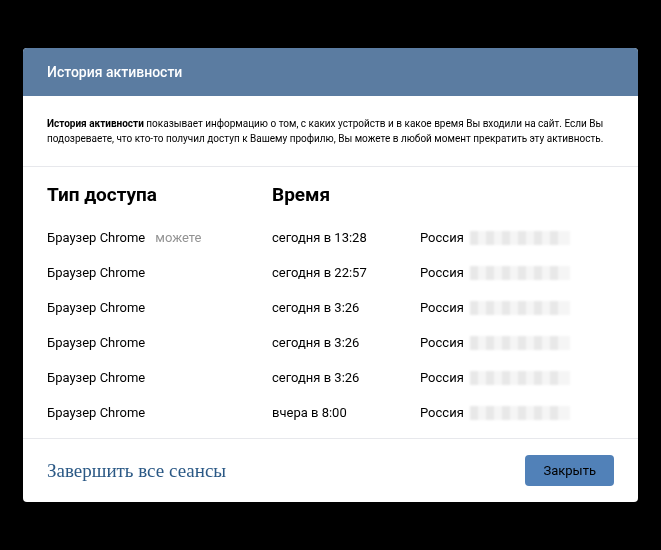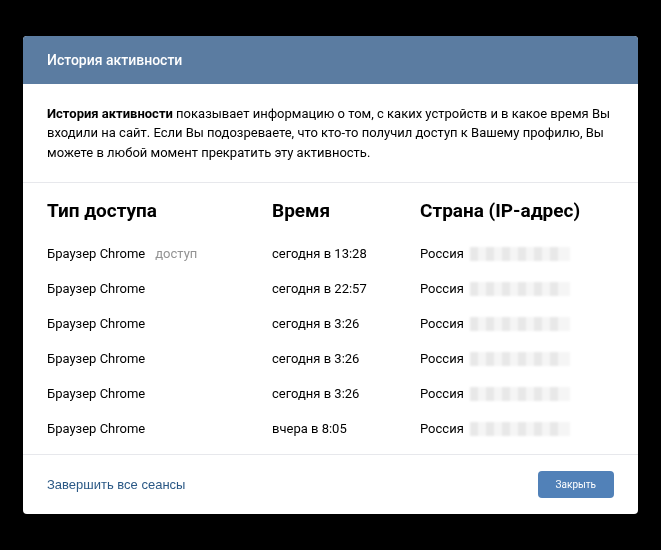--- a/index.html
+++ b/index.html
@@ -25,21 +25,21 @@
     }
     .modal-header {
       background: #5b7ca1;
       padding: 16px 24px;
       color: #fff;
       font-size: 14px;
       font-weight: 500;
     }
     .description {
       padding: 20px 24px;
-      font-size: 13px;
+      font-size: 10px;
       line-height: 1.5;
       color: #000;
       border-bottom: 1px solid #e7e8ec;
     }
     .description strong {
       font-weight: 700;
     }
     .table-container {
       padding: 16px 24px 8px 24px;
     }
@@ -92,32 +92,32 @@
     }
     .modal-footer {
       display: flex;
       align-items: center;
       justify-content: space-between;
       padding: 16px 24px;
       border-top: 1px solid #e7e8ec;
     }
     .link-button {
       color: #2a5885;
-      font-size: 13px;
+      font-size: 19px;
       cursor: pointer;
       background: none;
       border: none;
-      font-family: Liberation Sans, sans-serif;
+      font-family: Liberation Serif, serif;
     }
     .primary-button {
       background: #5181b8;
-      color: #ffffff;
+      color: #000000;
       border: none;
       padding: 8px 18px;
-      font-size: 10px;
+      font-size: 13px;
       border-radius: 4px;
       cursor: pointer;
       font-family: inherit;
     }
   </style>
 </head>
 <body>
 
 <div class="modal">
   <div class="modal-header">
@@ -125,25 +125,24 @@
   </div>
 
   <div class="description">
     <strong>История активности</strong><span> показывает информацию о том, с каких устройств и в какое время Вы входили на сайт. Если Вы подозреваете, что кто-то получил доступ к Вашему профилю, Вы можете в любой момент прекратить эту активность.</span>
   </div>
 
   <div class="table-container">
     <div class="table-header">
       <div class="col-access">Тип доступа</div>
       <div class="col-time">Время</div>
-      <div class="col-country">Страна (IP-адрес)</div>
     </div>
     <div id="table-body">
         <div class="table-row">
-          <div class="col-access"><span>Браузер Chrome</span><span class="online-badge">доступ</span></div>
+          <div class="col-access"><span>Браузер Chrome</span><span class="online-badge">можете</span></div>
           <div class="col-time">сегодня в 13:28</div>
           <div class="col-country country-cell">
             <span>Россия</span>
             <span class="pixelated"></span>
           </div>
         </div>
         <div class="table-row">
           <div class="col-access"><span>Браузер Chrome</span></div>
           <div class="col-time">сегодня в 22:57</div>
           <div class="col-country country-cell">
@@ -170,21 +169,21 @@
         <div class="table-row">
           <div class="col-access"><span>Браузер Chrome</span></div>
           <div class="col-time">сегодня в 3:26</div>
           <div class="col-country country-cell">
             <span>Россия</span>
             <span class="pixelated"></span>
           </div>
         </div>
         <div class="table-row">
           <div class="col-access"><span>Браузер Chrome</span></div>
-          <div class="col-time">вчера в 8:05</div>
+          <div class="col-time">вчера в 8:00</div>
           <div class="col-country country-cell">
             <span>Россия</span>
             <span class="pixelated"></span>
           </div>
         </div>
       </div>
   </div>
 
   <div class="modal-footer">
     <button class="link-button">Завершить все сеансы</button>

